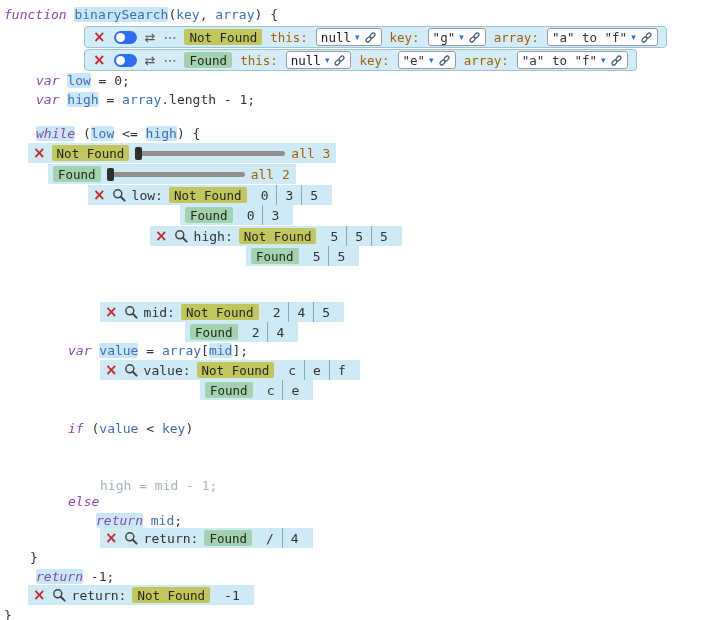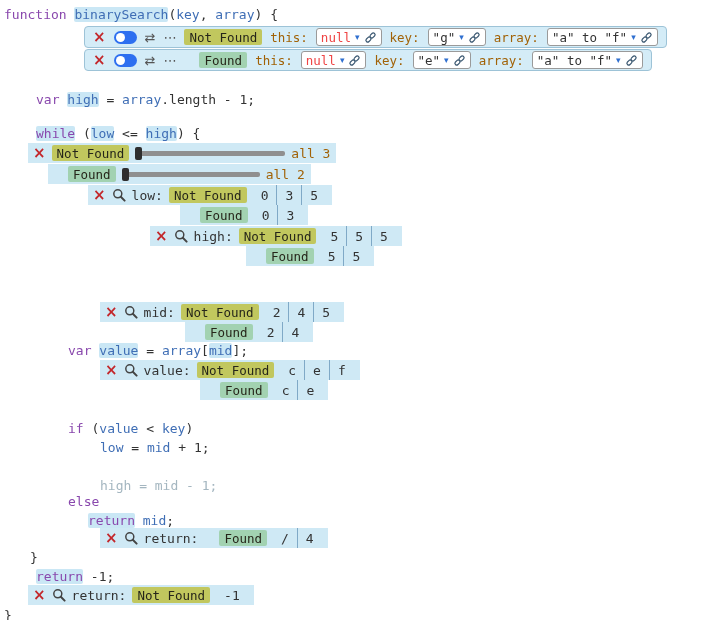--- a/index.html
+++ b/index.html
@@ -1,51 +1,51 @@
 <!DOCTYPE html>
 <html><head>
 <meta charset="utf-8">
 <style>
   * { margin:0; padding:0; box-sizing:border-box; }
   html,body { background:#fff; }
   #screen { position:relative; width:712px; height:620px; background:#fff;
             font-family:"DejaVu Sans Mono",monospace; overflow:hidden; }
 
   .line { position:absolute; white-space:pre; font:13px/19px "DejaVu Sans Mono",monospace; color:#333; }
-  .kw   { color:#8948ad; }
+  .kw   { color:#8948ad;font-style:italic; }
   .id   { color:#3f6eb5; }
   .num  { color:#333; }
   .gray { color:#a4b6c0; }
   .hl   { background:#cae7f5; border-radius:2px; }
 
   .wbox { position:absolute; display:flex; align-items:center; gap:8px; height:22px;
           background:#d4ecf7; border:1px solid #9dc3d7; border-radius:4px; padding:0 8px;
           font-size:12.5px; color:#333; }
   .pbox { position:absolute; display:flex; align-items:center; gap:6px; height:20px;
           background:#cfe9f5; padding:0 6px 0 5px; font-size:13px; color:#333; }
 
   .badge { display:inline-flex; align-items:center; height:16px; padding:0 5px;
            border-radius:2px; font-size:12.5px; color:#26261a; white-space:pre; }
   .nf { background:#c1c75e; }
-  .fd { background:#a2d2b1;margin-left:15px; }
+  .fd { background:#a2d2b1; }
 
   .x   { color:#c3272b; font-weight:700; font-size:15px; line-height:1;
          font-family:"DejaVu Sans",sans-serif; cursor:pointer; }
   .icn { color:#555; font-size:13px; line-height:1; font-family:"DejaVu Sans",sans-serif; cursor:pointer; }
 
   .toggle { position:relative; width:23px; height:13px; background:#2d6ff0;
             border-radius:7px; display:inline-block; flex:none; cursor:pointer; }
   .toggle .dot { position:absolute; left:2px; top:2px; width:9px; height:9px;
                  border-radius:50%; background:#fff; }
 
   .wl { color:#a16207; white-space:pre; }
   .dd { display:inline-flex; align-items:center; gap:4px; height:18px; background:#fff;
         border:1px solid #9a9a9a; border-radius:3px; padding:0 4px; cursor:pointer; }
   .ddval  { color:#333; white-space:pre; }
-  .ddnull { color:#ef4444; white-space:pre; }
+  .ddnull { color:#0f172a; white-space:pre; }
   .caret  { color:#2f6fd0; font-size:9px; font-family:"DejaVu Sans",sans-serif; }
 
   .slider { position:relative; height:14px; display:inline-block; flex:none; cursor:pointer; }
   .slider .track { position:absolute; left:0; right:0; top:5px; height:5px;
                    background:#8f8f8f; border-radius:2px; }
   .slider .knob  { position:absolute; left:0; top:1px; width:7px; height:13px;
                    background:#2e2e2e; border-radius:2px; }
 
   .plabel { white-space:pre; color:#333; }
   .cells  { display:flex; align-self:stretch; align-items:stretch; }
@@ -53,28 +53,28 @@
   .cell + .cell { border-left:1px solid #7fa9c7; }
   .mag { flex:none; cursor:pointer; }
   .linkicn { flex:none; }
 </style>
 </head>
 <body>
 
 <div id="screen">
 
   <div class="line" style="top:5px;left:4px"><span class="kw">function </span><span class="id hl">binarySearch</span><span>(</span><span class="id">key</span><span>, </span><span class="id">array</span><span>) {</span></div>
+  <div class="line" style="top:71px;left:36px"><span class="kw">var </span><span class="id hl">low</span><span> = </span><span class="num">0</span><span>;</span></div>
   <div class="line" style="top:90px;left:36px"><span class="kw">var </span><span class="id hl">high</span><span> = </span><span class="id">array</span><span>.length - </span><span class="num">1</span><span>;</span></div>
   <div class="line" style="top:124px;left:36px"><span class="kw hl">while</span><span> (</span><span class="id hl">low</span><span> &lt;= </span><span class="id hl">high</span><span>) {</span></div>
   <div class="line" style="top:419px;left:68px"><span class="kw">if</span><span> (</span><span class="id">value</span><span> &lt; </span><span class="id">key</span><span>)</span></div>
   <div class="line" style="top:341px;left:68px"><span class="kw">var </span><span class="id hl">value</span><span> = </span><span class="id">array</span><span>[</span><span class="id hl">mid</span><span>];</span></div>
-  <div class="line" style="top:438px;left:100px"><span class="id">low</span><span> = </span><span class="id">mid</span><span> + </span><span class="num">1</span><span>;</span></div>
   <div class="line" style="top:476px;left:100px"><span class="gray">high = mid - 1;</span></div>
   <div class="line" style="top:492px;left:68px"><span class="kw">else</span></div>
-  <div class="line" style="top:511px;left:88px"><span class="kw hl">return</span><span> </span><span class="id">mid</span><span>;</span></div>
+  <div class="line" style="top:511px;left:96px"><span class="kw hl">return</span><span> </span><span class="id">mid</span><span>;</span></div>
   <div class="line" style="top:548px;left:30px"><span>}</span></div>
   <div class="line" style="top:567px;left:36px"><span class="kw hl">return</span><span> -</span><span class="num">1</span><span>;</span></div>
   <div class="line" style="top:606px;left:4px"><span>}</span></div>
 
   <div class="wbox" style="top:26px;left:84px">
     <span class="x">×</span>
     <span class="toggle">
         <span class="dot"></span>
       </span>
     <span class="icn">⇄</span>

